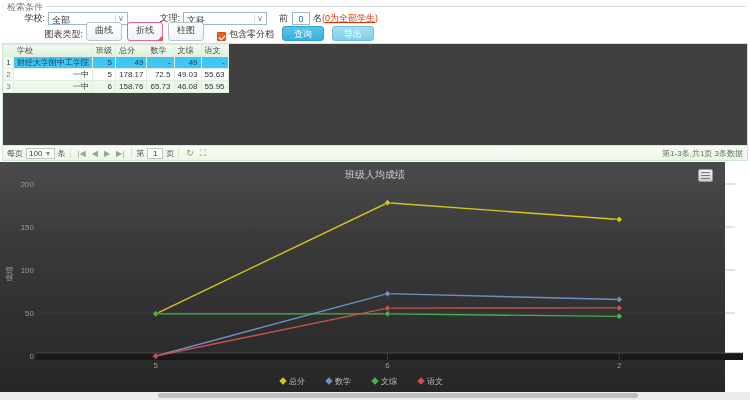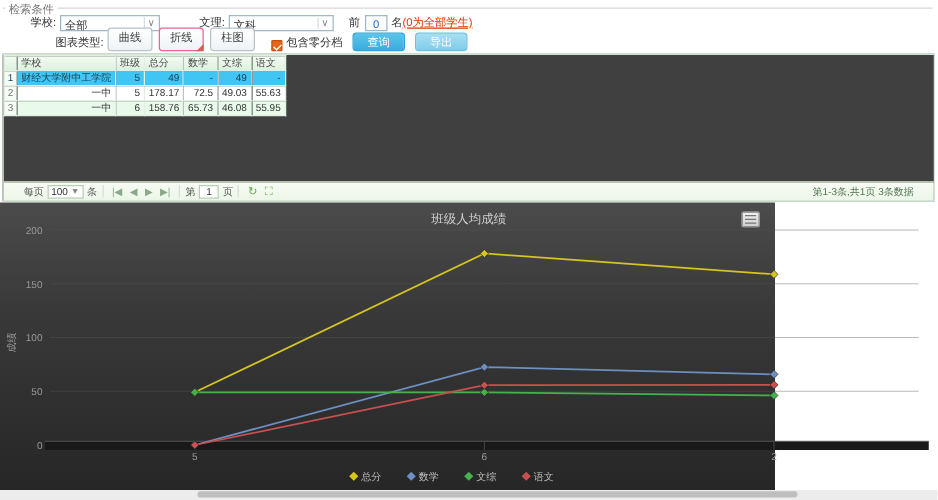--- a/index.html
+++ b/index.html
@@ -31,29 +31,29 @@
   table.grid th, table.grid td { border: 1px solid #e2eee2; height: 12px; padding: 0 3px; white-space: nowrap; overflow: hidden; }
   table.grid th { background: linear-gradient(#f2fbf2,#dcf1dc); font-weight: normal; text-align: left; color: #444; }
   table.grid td { text-align: right; background: #fff; }
   table.grid tr:nth-child(odd) td { background: #eafaea; }
   table.grid tr.selected td { background: #41c5f2; color: #173f52; }
   table.grid td.rownum { background: #f4fbf4 !important; color: #777; text-align: center; padding: 0 1px; }
   th.col-num { width: 10px; } th.col-school { width: 62px; } th.col-class { width: 18px; }
   th.col-s { width: 26px; }
 
   
-  .pager { position: absolute; left: 0; bottom: 0; width: 744px; height: 15px; background: linear-gradient(#f7fcf4,#ecf6e8); border-top: 1px solid #d9e8d4; display: flex; align-items: center; font-size: 8px; color: #555; padding: 0 16px; }
+  .pager { position: absolute; left: 0; bottom: 0; width: 744px; height: 15px; background: linear-gradient(#f7fcf4,#ecf6e8); border-top: 1px solid #d9e8d4; display: flex; align-items: center; font-size: 8px; color: #555; padding: 0 4px; }
   .pager .box { height: 11px; background: #fff; border: 1px solid #b9cdb4; font-size: 8px; color: #333; display: inline-flex; align-items: center; padding: 0 2px; margin: 0 3px; }
   .pager .nav { color: #8aa98a; font-size: 8px; margin: 0 3px; cursor: pointer; }
   .pager .sep { width: 1px; height: 10px; background: #d4e2cf; margin: 0 4px; }
   .pager .right-info { margin-left: auto; color: #557755; }
   .pager .tool { color: #6aa84f; margin: 0 3px; cursor: pointer; font-size: 9px; }
 
   
-  .chart-section { position: absolute; left: 0; top: 162px; width: 620px; height: 230px; background: linear-gradient(180deg,#4b4b4b 0%,#3a3a3a 35%,#262626 100%); text-align: right; }
+  .chart-section { position: absolute; left: 0; top: 162px; width: 725px; height: 230px; background: linear-gradient(180deg,#4b4b4b 0%,#3a3a3a 35%,#262626 100%); text-align: right; }
   .chart-menu-btn { position: absolute; right: 12px; top: 7px; width: 15px; height: 13px; background: linear-gradient(#f2f2f2,#cfcfcf); border: 1px solid #999; border-radius: 2px; cursor: pointer; }
   .chart-menu-btn i { display: block; height: 1px; background: #777; margin: 2px 2px 0; }
 
   .bottom-strip { position: absolute; left: 0; top: 392px; width: 750px; height: 8px; background: #ececec; }
   .bottom-shadow { position: absolute; left: 158px; top: 1px; width: 480px; height: 5px; border-radius: 3px; background: #bfbfbf; }
 </style>
 </head>
 <body>
 
 <div class="search-panel">

